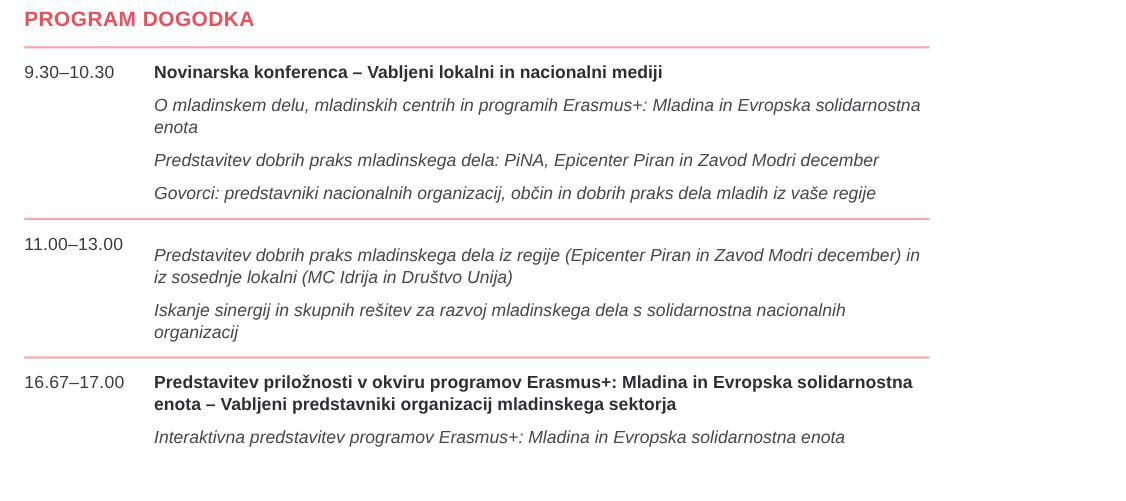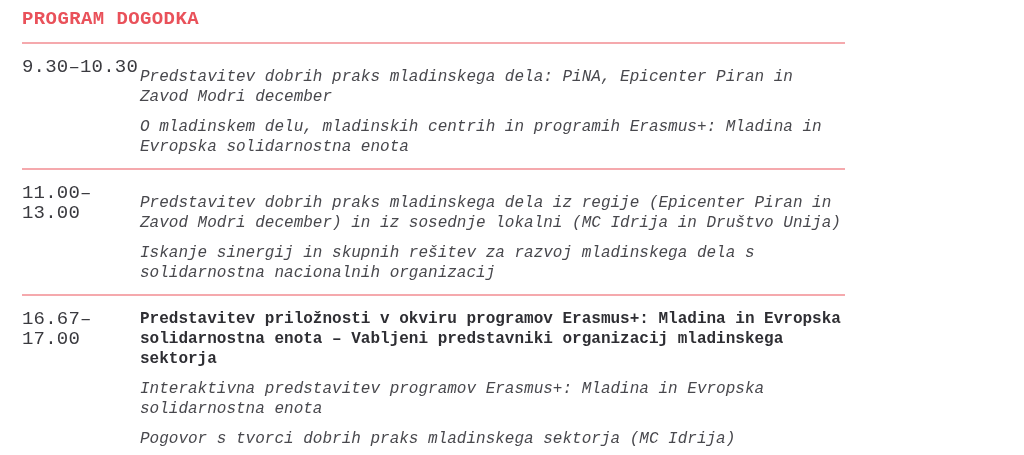--- a/index.html
+++ b/index.html
@@ -8,42 +8,41 @@
     background: #ffffff;
     font-family: "Liberation Sans", "DejaVu Sans", sans-serif;
   }
   .page {
     width: 867px;
     height: 455px;
     box-sizing: border-box;
     padding: 8px 22px 0 22px;
     overflow: hidden;
     background: #ffffff;
-    font-family: Liberation Mono, monospace;
   }
   .page-title {
     margin: 0;
     font-size: 19px;
     line-height: 22px;
     font-weight: 800;
     letter-spacing: 0.4px;
     color: #e9515a;
   }
   .rule {
     height: 2px;
     background: #f5a9ad;
     margin-top: 12px;
   }
   .section {
     display: grid;
     grid-template-columns: 118px 1fr;
     padding: 13px 0 11px 0;
   }
   .time {
-    font-size: 19px;
+    font-size: 16px;
     line-height: 20px;
     color: #3a3a3f;
     letter-spacing: 0.2px;
   }
   .session-title {
     font-size: 16px;
     line-height: 20px;
     font-weight: 700;
     color: #2e2e33;
   }
@@ -59,37 +58,38 @@
 <body>
 
 <div class="page">
 
   <h1 class="page-title">PROGRAM DOGODKA</h1>
   <div class="rule"></div>
 
   <div class="section">
     <div class="time">9.30–10.30</div>
     <div>
+      <div class="session-title">Novinarska konferenca – Vabljeni lokalni in nacionalni mediji</div>
+      <p class="detail">O mladinskem delu, mladinskih centrih in programih Erasmus+: Mladina in Evropska solidarnostna enota</p>
       <p class="detail">Predstavitev dobrih praks mladinskega dela: PiNA, Epicenter Piran in Zavod Modri december</p>
-      <p class="detail">O mladinskem delu, mladinskih centrih in programih Erasmus+: Mladina in Evropska solidarnostna enota</p>
+      <p class="detail">Govorci: predstavniki nacionalnih organizacij, občin in dobrih praks dela mladih iz vaše regije</p>
     </div>
   </div>
   <div class="rule" style="margin-top:0;"></div>
 
   <div class="section">
     <div class="time">11.00–13.00</div>
     <div>
       <p class="detail">Predstavitev dobrih praks mladinskega dela iz regije (Epicenter Piran in Zavod Modri december) in iz sosednje lokalni (MC Idrija in Društvo Unija)</p>
       <p class="detail">Iskanje sinergij in skupnih rešitev za razvoj mladinskega dela s solidarnostna nacionalnih organizacij</p>
     </div>
   </div>
   <div class="rule" style="margin-top:0;"></div>
 
   <div class="section">
     <div class="time">16.67–17.00</div>
     <div>
       <div class="session-title">Predstavitev priložnosti v okviru programov Erasmus+: Mladina in Evropska solidarnostna enota – Vabljeni predstavniki organizacij mladinskega sektorja</div>
       <p class="detail">Interaktivna predstavitev programov Erasmus+: Mladina in Evropska solidarnostna enota</p>
-      <p class="detail">Pogovor s tvorci dobrih praks mladinskega sektorja (MC Idrija)</p>
     </div>
   </div>
 
 </div>
 
 </body></html>

